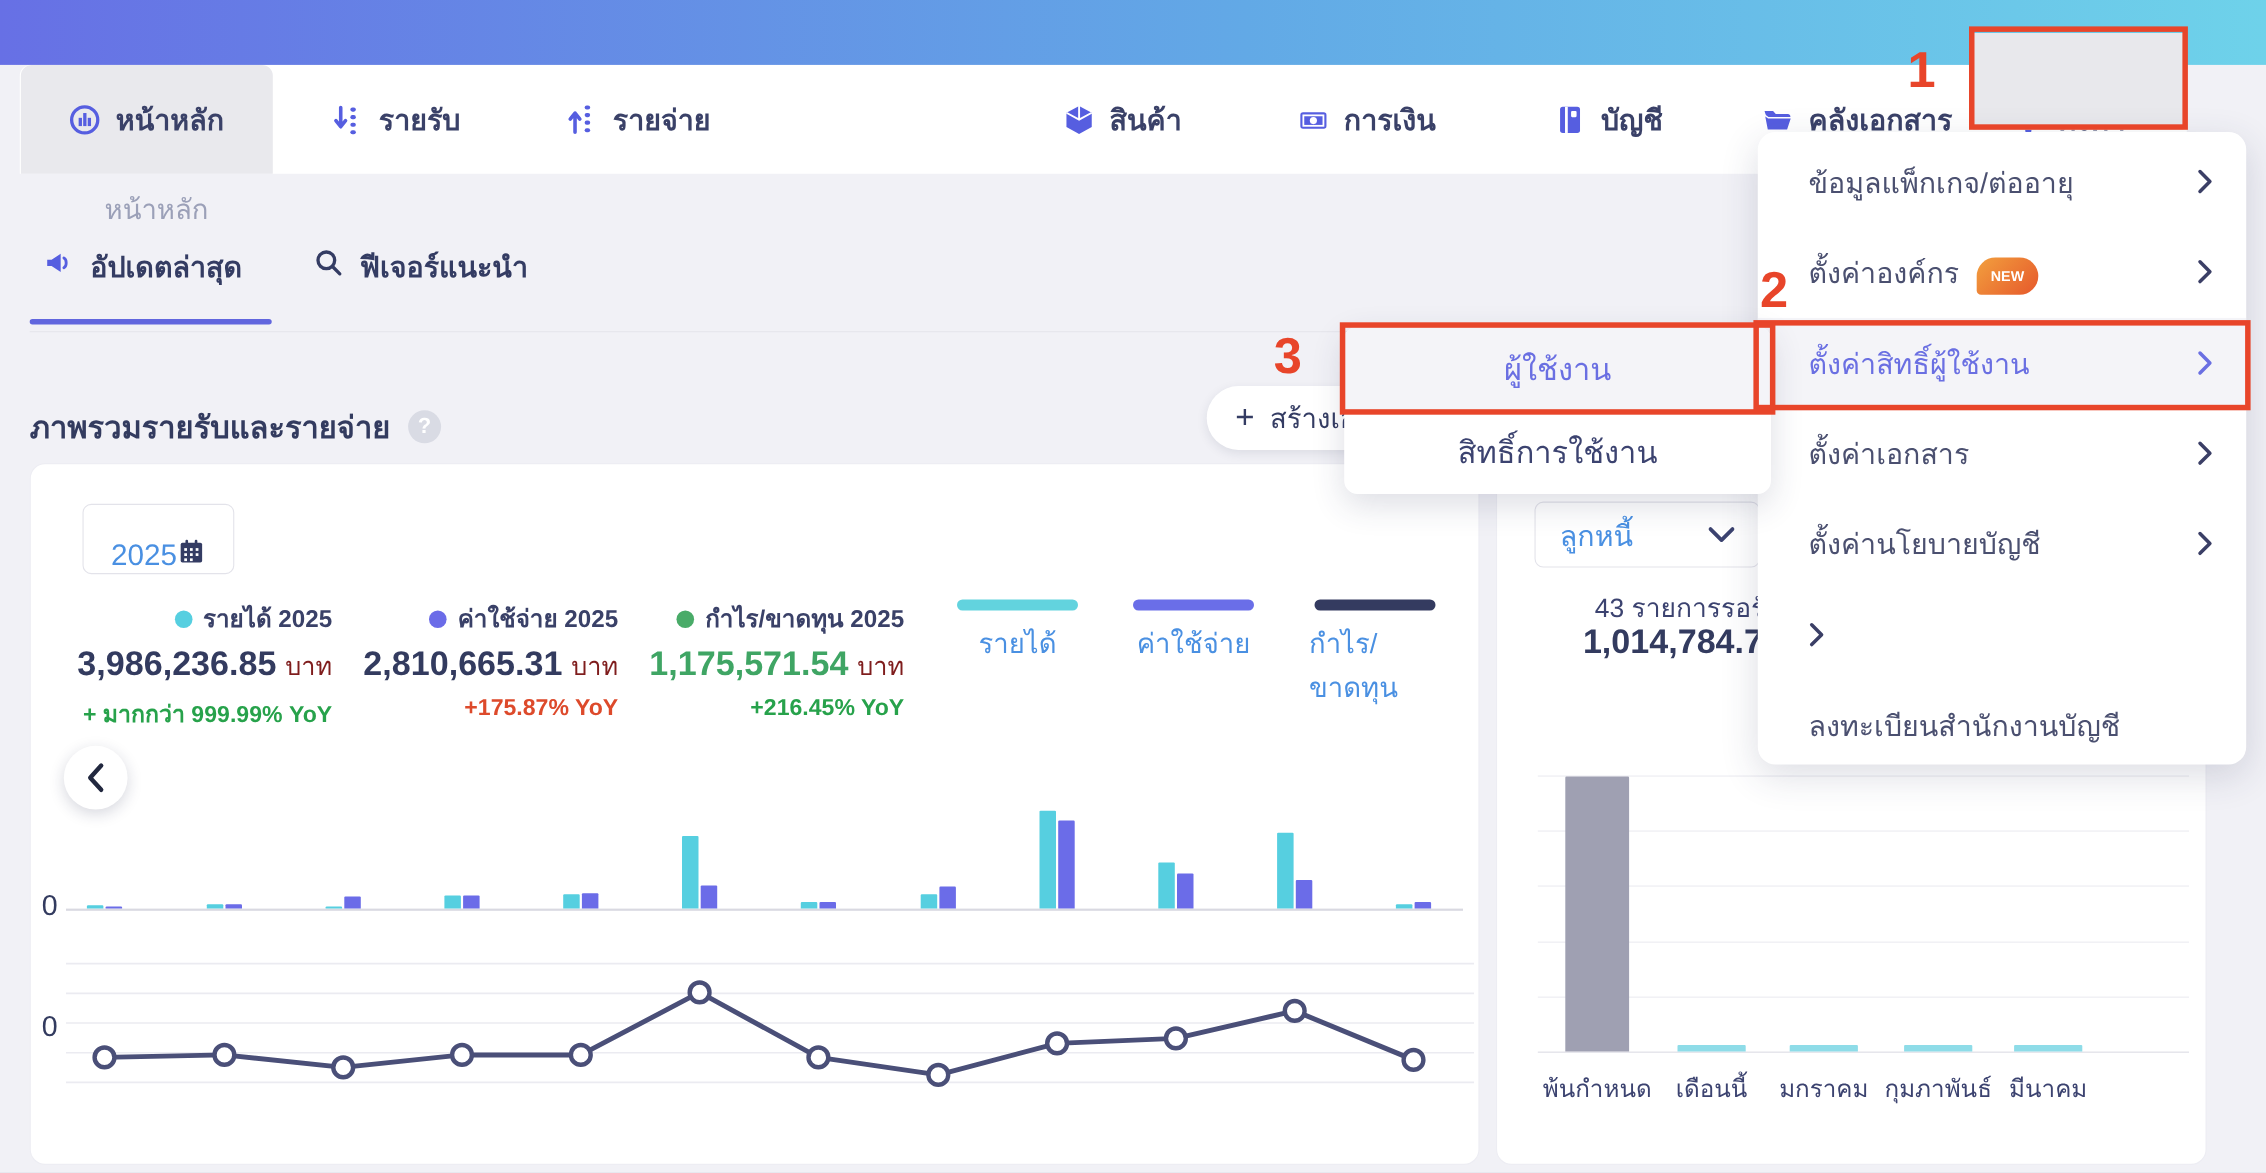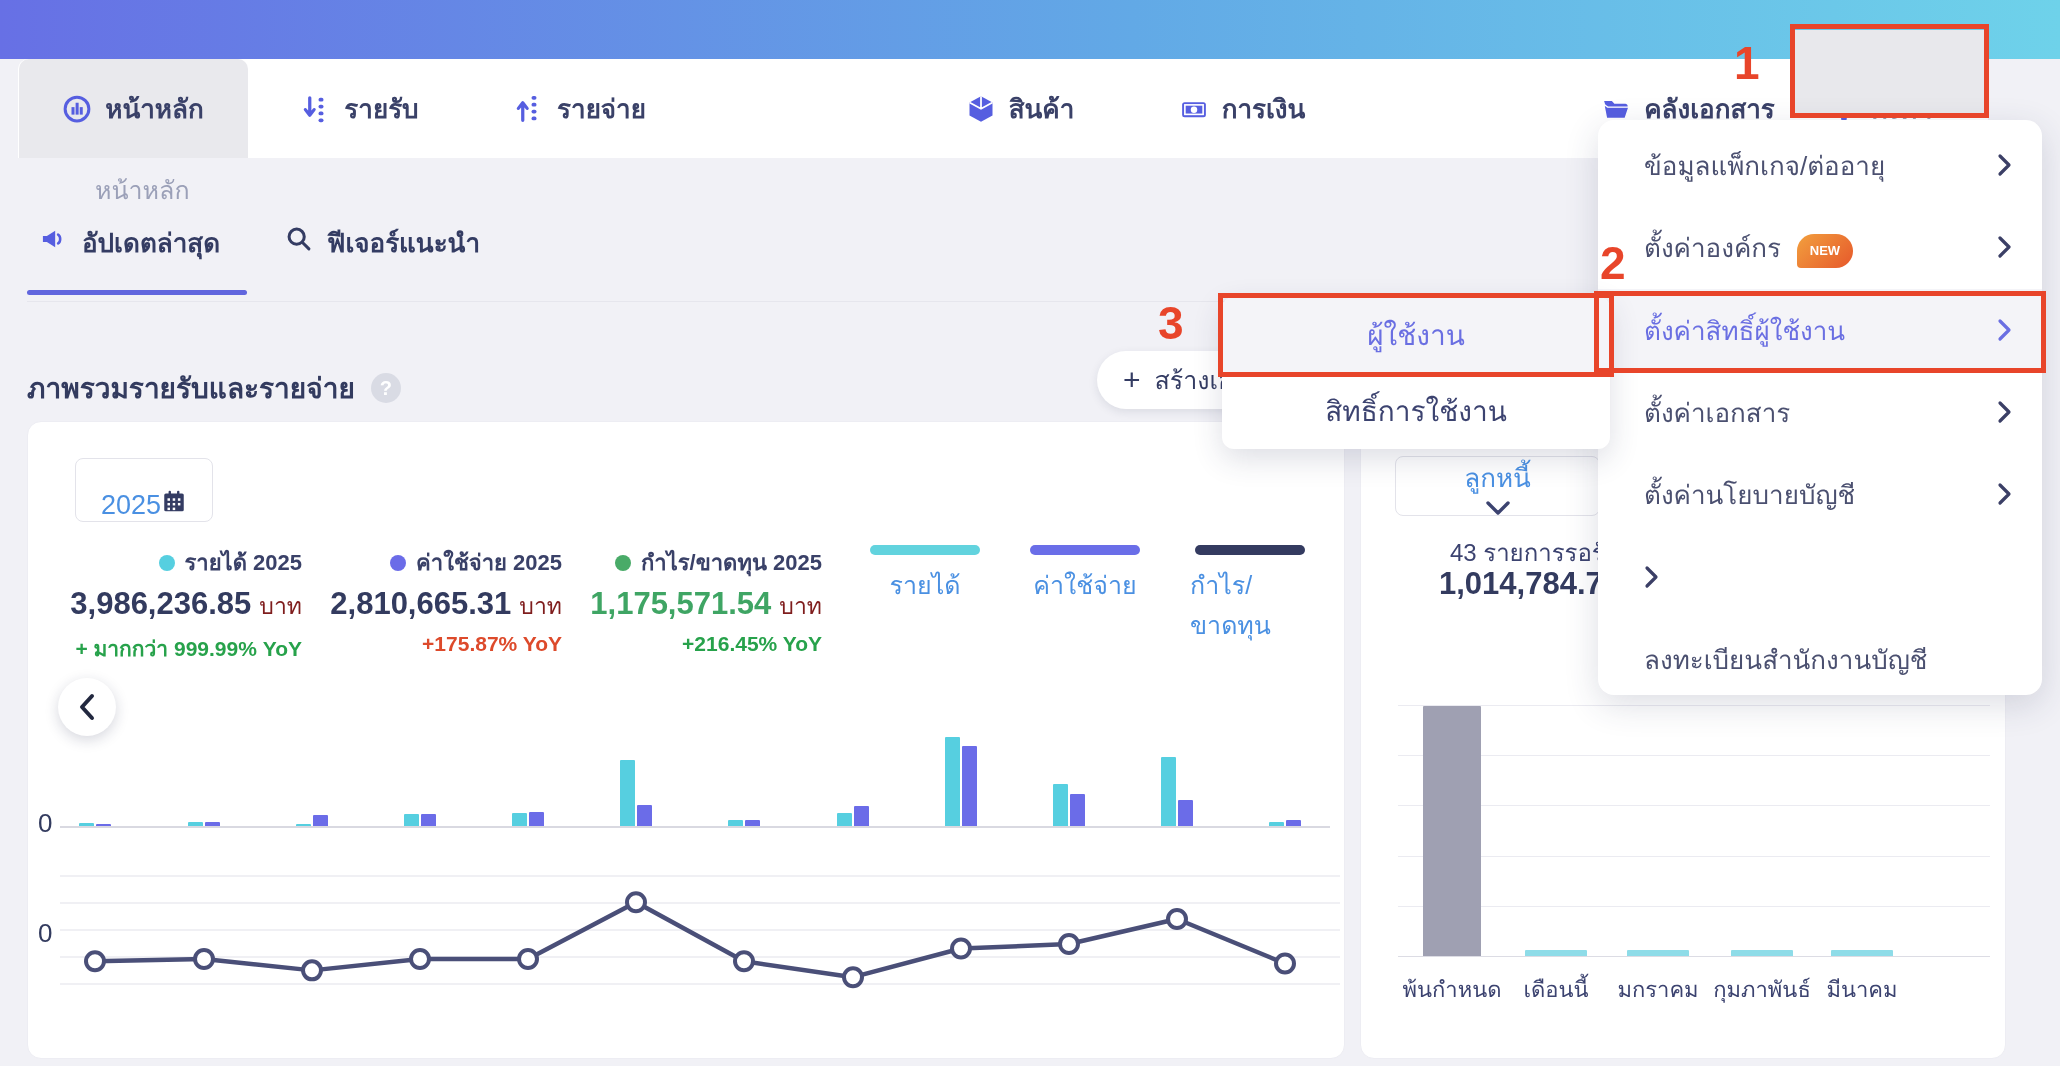--- a/index.html
+++ b/index.html
@@ -55,21 +55,21 @@
             box-shadow:0 4px 14px rgba(30,35,70,.18);display:flex;align-items:center;justify-content:center;cursor:pointer;}
 
   .axis-line{height:2px;background:#d9d9e1;z-index:1;}
   .zero-label{font-size:26px;color:#333b5f;z-index:2;}
   .bar{position:absolute;z-index:2;border-radius:1px 1px 0 0;}
   .tickmark{position:absolute;width:2px;height:11px;background:#d9d9e1;}
   .month-label{position:absolute;top:1018px;font-size:23px;color:#3c4370;transform:translateX(-50%);white-space:nowrap;}
 
   
   .select-box{left:1395px;top:456px;width:205px;height:60px;border:1px solid #e3e3ea;border-radius:8px;background:#fff;
-              display:flex;align-items:center;justify-content:space-between;padding:0 34px;cursor:pointer;z-index:2;flex-direction:column;}
+              display:flex;align-items:center;justify-content:space-between;padding:0 22px;cursor:pointer;z-index:2;}
   .select-label{font-size:26px;color:#4a90e2;}
   .pending-text{top:533px;left:1320px;width:300px;text-align:right;font-size:24px;color:#3c4370;z-index:1;}
   .amount-text{top:566px;left:1320px;width:300px;text-align:right;font-size:31px;font-weight:700;color:#333b5f;z-index:1;}
   .gridline{position:absolute;height:1px;background:#ebebf1;z-index:1;}
   .mini-label{position:absolute;top:972px;font-size:22px;color:#3c4370;transform:translateX(-50%);white-space:nowrap;z-index:2;}
 
   
   .create-btn{left:1097px;top:351px;width:163px;height:58px;background:#ffffff;border-radius:29px;z-index:4;
               box-shadow:0 3px 10px rgba(30,35,70,.10);display:flex;align-items:center;gap:14px;padding-left:26px;
               font-size:25px;color:#343c63;overflow:hidden;white-space:nowrap;cursor:pointer;}
@@ -148,20 +148,30 @@
       </div>
       <div class="nav-item" style="left: 1124px; width: 200px;">
         <span style="display: flex;">
           <svg width="30" height="30" viewBox="0 0 24 24">
             <rect x="2.5" y="6.5" width="19" height="12" rx="2" fill="#565ee0"></rect>
             <rect x="4.7" y="8.7" width="14.6" height="7.6" fill="none" stroke="#fff" stroke-width="1.3"></rect>
             <circle cx="12" cy="12.5" r="2.6" fill="#fff"></circle>
           </svg>
         </span>
         <span>การเงิน</span>
+      </div>
+      <div class="nav-item" style="left: 1359px; width: 170px;">
+        <span style="display: flex;">
+          <svg width="30" height="30" viewBox="0 0 24 24">
+            <rect x="5" y="2.5" width="14.5" height="19" rx="2" fill="#565ee0"></rect>
+            <rect x="8.6" y="2.5" width="2" height="19" fill="#fff"></rect>
+            <rect x="13" y="5.5" width="4" height="4.5" rx="0.8" fill="#fff"></rect>
+          </svg>
+        </span>
+        <span>บัญชี</span>
       </div>
       <div class="nav-item" style="left: 1545px; width: 250px;">
         <span style="display: flex;">
           <svg width="30" height="30" viewBox="0 0 24 24">
             <path d="M2.5 5.5h6.2l2 2.2h8.8c1 0 1.8.8 1.8 1.8v1H4z" fill="#565ee0"></path>
             <path d="M2.2 8.2L4.4 19.5h14.9l3-9H5.3z" fill="#565ee0" stroke="#fff" stroke-width="1.1"></path>
           </svg>
         </span>
         <span>คลังเอกสาร</span>
       </div>

